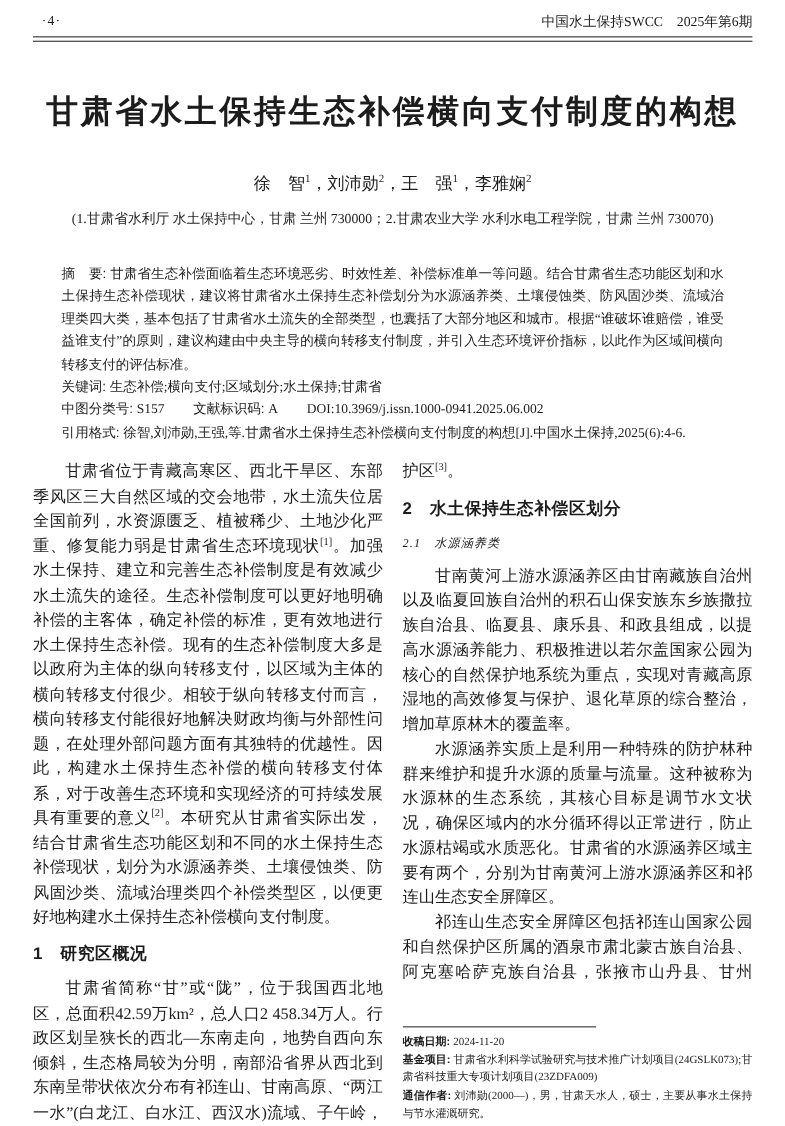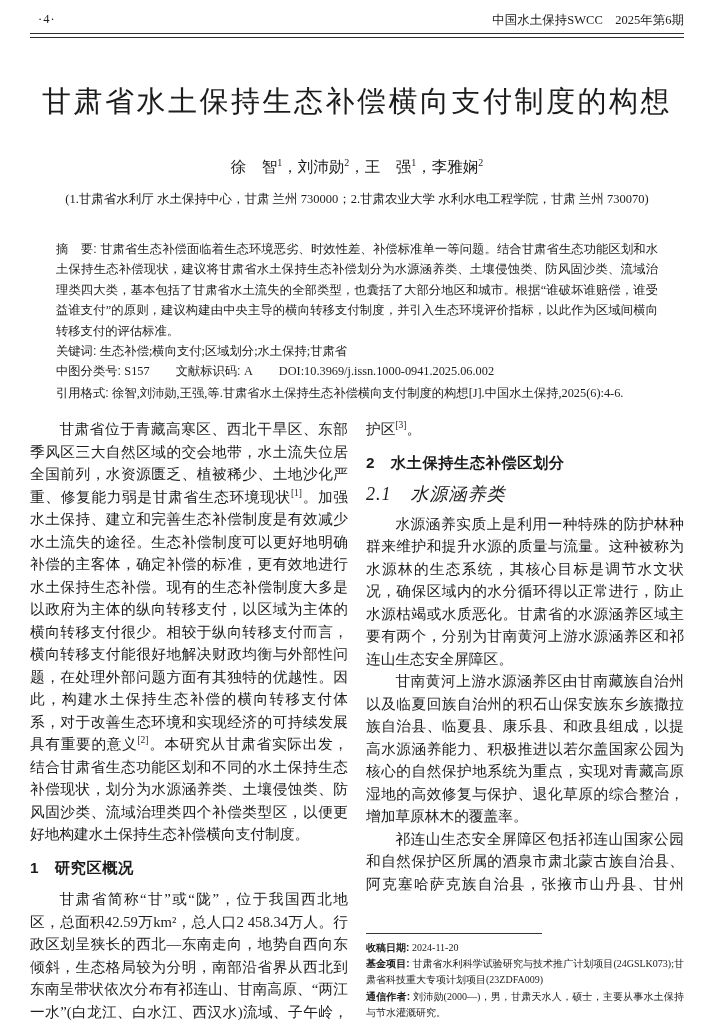--- a/index.html
+++ b/index.html
@@ -10,21 +10,21 @@
   }
   
   .running-header { position:absolute; top:12px; left:30px; right:30px; height:18px; font-size:12.5px; }
   .page-number { position:absolute; left:8px; top:0; letter-spacing:1px; }
   .journal-title { position:absolute; left:0; right:0; top:0; text-align:right; }
   .header-rule { position:absolute; top:33px; left:30px; right:30px; height:3px;
     border-top:1px solid #2e2e2e; border-bottom:1px solid #2e2e2e; }
 
   
   .title-block { position:absolute; top:82px; left:30px; right:30px; text-align:center; }
-  .article-title { margin:0; font-size:29px; font-weight:400; letter-spacing:2.5px; }
+  .article-title { margin:0; font-size:29px; font-weight:700; letter-spacing:2.5px; }
   .authors { margin-top:35px; font-size:15.5px; }
   .authors sup { font-size:10px; }
   .affiliation { margin-top:13px; font-size:12.5px; }
 
   
   .meta-block { position:absolute; top:239px; left:56px; width:602px;
     font-size:12.3px; line-height:20.4px; text-align:justify; }
   .meta-label { font-family:"Liberation Sans","DejaVu Sans",sans-serif; font-weight:400; }
   .meta-row { margin:0; }
   .clc-row .gap { margin-right:26px; }
@@ -34,21 +34,21 @@
   .columns { position:absolute; top:418px; left:30px; width:654px; height:626px; }
   .col { position:absolute; top:0; width:318px; height:626px; overflow:hidden;
     font-size:14.7px; line-height:22.5px; text-align:justify; }
   .col-left { left:0; }
   .col-right { left:336px; }
   .par { margin:0; text-indent:2em; }
   .lead-par { margin:0; text-indent:0; }
   sup.ref { font-size:9.5px; line-height:0; }
   h2.sec { margin:11px 0 9px; font-family:"Liberation Sans","DejaVu Sans",sans-serif;
     font-weight:700; font-size:15.3px; letter-spacing:0.5px; }
-  h3.subsec { margin:7px 0 7px; font-size:18px; font-weight:400; font-style:italic; letter-spacing:1px; }
+  h3.subsec { margin:7px 0 7px; font-size:11px; font-weight:400; font-style:italic; letter-spacing:1px; }
 
   
   .rc-text { height:478px; overflow:hidden; }
   .footnote { position:absolute; left:0; bottom:6px; width:318px;
     font-size:10px; line-height:16.4px; text-align:justify; }
   .fn-rule { width:176px; height:0; border-top:1px solid #333; margin-bottom:6px; }
   .fn-row { margin:0; }
   .fn-label { font-family:"Liberation Sans","DejaVu Sans",sans-serif; font-weight:700; }
 </style>
 </head>
@@ -83,22 +83,22 @@
       <p class="par"><span>甘肃省位于青藏高寒区、西北干旱区、东部季风区三大自然区域的交会地带，水土流失位居全国前列，水资源匮乏、植被稀少、土地沙化严重、修复能力弱是甘肃省生态环境现状</span><sup class="ref">[1]</sup><span>。加强水土保持、建立和完善生态补偿制度是有效减少水土流失的途径。生态补偿制度可以更好地明确补偿的主客体，确定补偿的标准，更有效地进行水土保持生态补偿。现有的生态补偿制度大多是以政府为主体的纵向转移支付，以区域为主体的横向转移支付很少。相较于纵向转移支付而言，横向转移支付能很好地解决财政均衡与外部性问题，在处理外部问题方面有其独特的优越性。因此，构建水土保持生态补偿的横向转移支付体系，对于改善生态环境和实现经济的可持续发展具有重要的意义</span><sup class="ref">[2]</sup><span>。本研究从甘肃省实际出发，结合甘肃省生态功能区划和不同的水土保持生态补偿现状，划分为水源涵养类、土壤侵蚀类、防风固沙类、流域治理类四个补偿类型区，以便更好地构建水土保持生态补偿横向支付制度。</span></p>
       <h2 class="sec">1　研究区概况</h2>
       <p class="par">甘肃省简称“甘”或“陇”，位于我国西北地区，总面积42.59万km²，总人口2 458.34万人。行政区划呈狭长的西北—东南走向，地势自西向东倾斜，生态格局较为分明，南部沿省界从西北到东南呈带状依次分布有祁连山、甘南高原、“两江一水”(白龙江、白水江、西汉水)流域、子午岭，降水充沛，植被密集，为重点林区及草原区，同时也是内陆河流域及黄河、长江两大水系的重要水源涵养区，具有涵养水源、保护生物多样性等多重生态功能，是我国重要的生态屏障与保</p>
     </div>
 
     <div class="col col-right">
       <div class="rc-text">
         <p class="lead-par"><span>护区</span><sup class="ref">[3]</sup><span>。</span></p>
         <h2 class="sec">2　水土保持生态补偿区划分</h2>
         <h3 class="subsec">2.1　水源涵养类</h3>
+        <p class="par">甘南黄河上游水源涵养区由甘南藏族自治州以及临夏回族自治州的积石山保安族东乡族撒拉族自治县、临夏县、康乐县、和政县组成，以提高水源涵养能力、积极推进以若尔盖国家公园为核心的自然保护地系统为重点，实现对青藏高原湿地的高效修复与保护、退化草原的综合整治，增加草原林木的覆盖率。</p>
         <p class="par">水源涵养实质上是利用一种特殊的防护林种群来维护和提升水源的质量与流量。这种被称为水源林的生态系统，其核心目标是调节水文状况，确保区域内的水分循环得以正常进行，防止水源枯竭或水质恶化。甘肃省的水源涵养区域主要有两个，分别为甘南黄河上游水源涵养区和祁连山生态安全屏障区。</p>
-        <p class="par">甘南黄河上游水源涵养区由甘南藏族自治州以及临夏回族自治州的积石山保安族东乡族撒拉族自治县、临夏县、康乐县、和政县组成，以提高水源涵养能力、积极推进以若尔盖国家公园为核心的自然保护地系统为重点，实现对青藏高原湿地的高效修复与保护、退化草原的综合整治，增加草原林木的覆盖率。</p>
         <p class="par">祁连山生态安全屏障区包括祁连山国家公园和自然保护区所属的酒泉市肃北蒙古族自治县、阿克塞哈萨克族自治县，张掖市山丹县、甘州区、民乐县及肃南裕固族自治县，武威市天祝藏族自治县、古浪县、凉州区，金昌市永昌县，以加强祁连山水源涵养功能、建设祁连山国家公园、区域性综合整治、冰雪覆盖保护、</p>
       </div>
 
       <div class="footnote">
         <div class="fn-rule"></div>
         <p class="fn-row"><span class="fn-label">收稿日期: </span><span>2024-11-20</span></p>
         <p class="fn-row"><span class="fn-label">基金项目: </span><span>甘肃省水利科学试验研究与技术推广计划项目(24GSLK073);甘肃省科技重大专项计划项目(23ZDFA009)</span></p>
         <p class="fn-row"><span class="fn-label">通信作者: </span><span>刘沛勋(2000—)，男，甘肃天水人，硕士，主要从事水土保持与节水灌溉研究。</span></p>
         <p class="fn-row"><span class="fn-label">E-mail: </span><span>15476228002@qq.com</span></p>
       </div>

